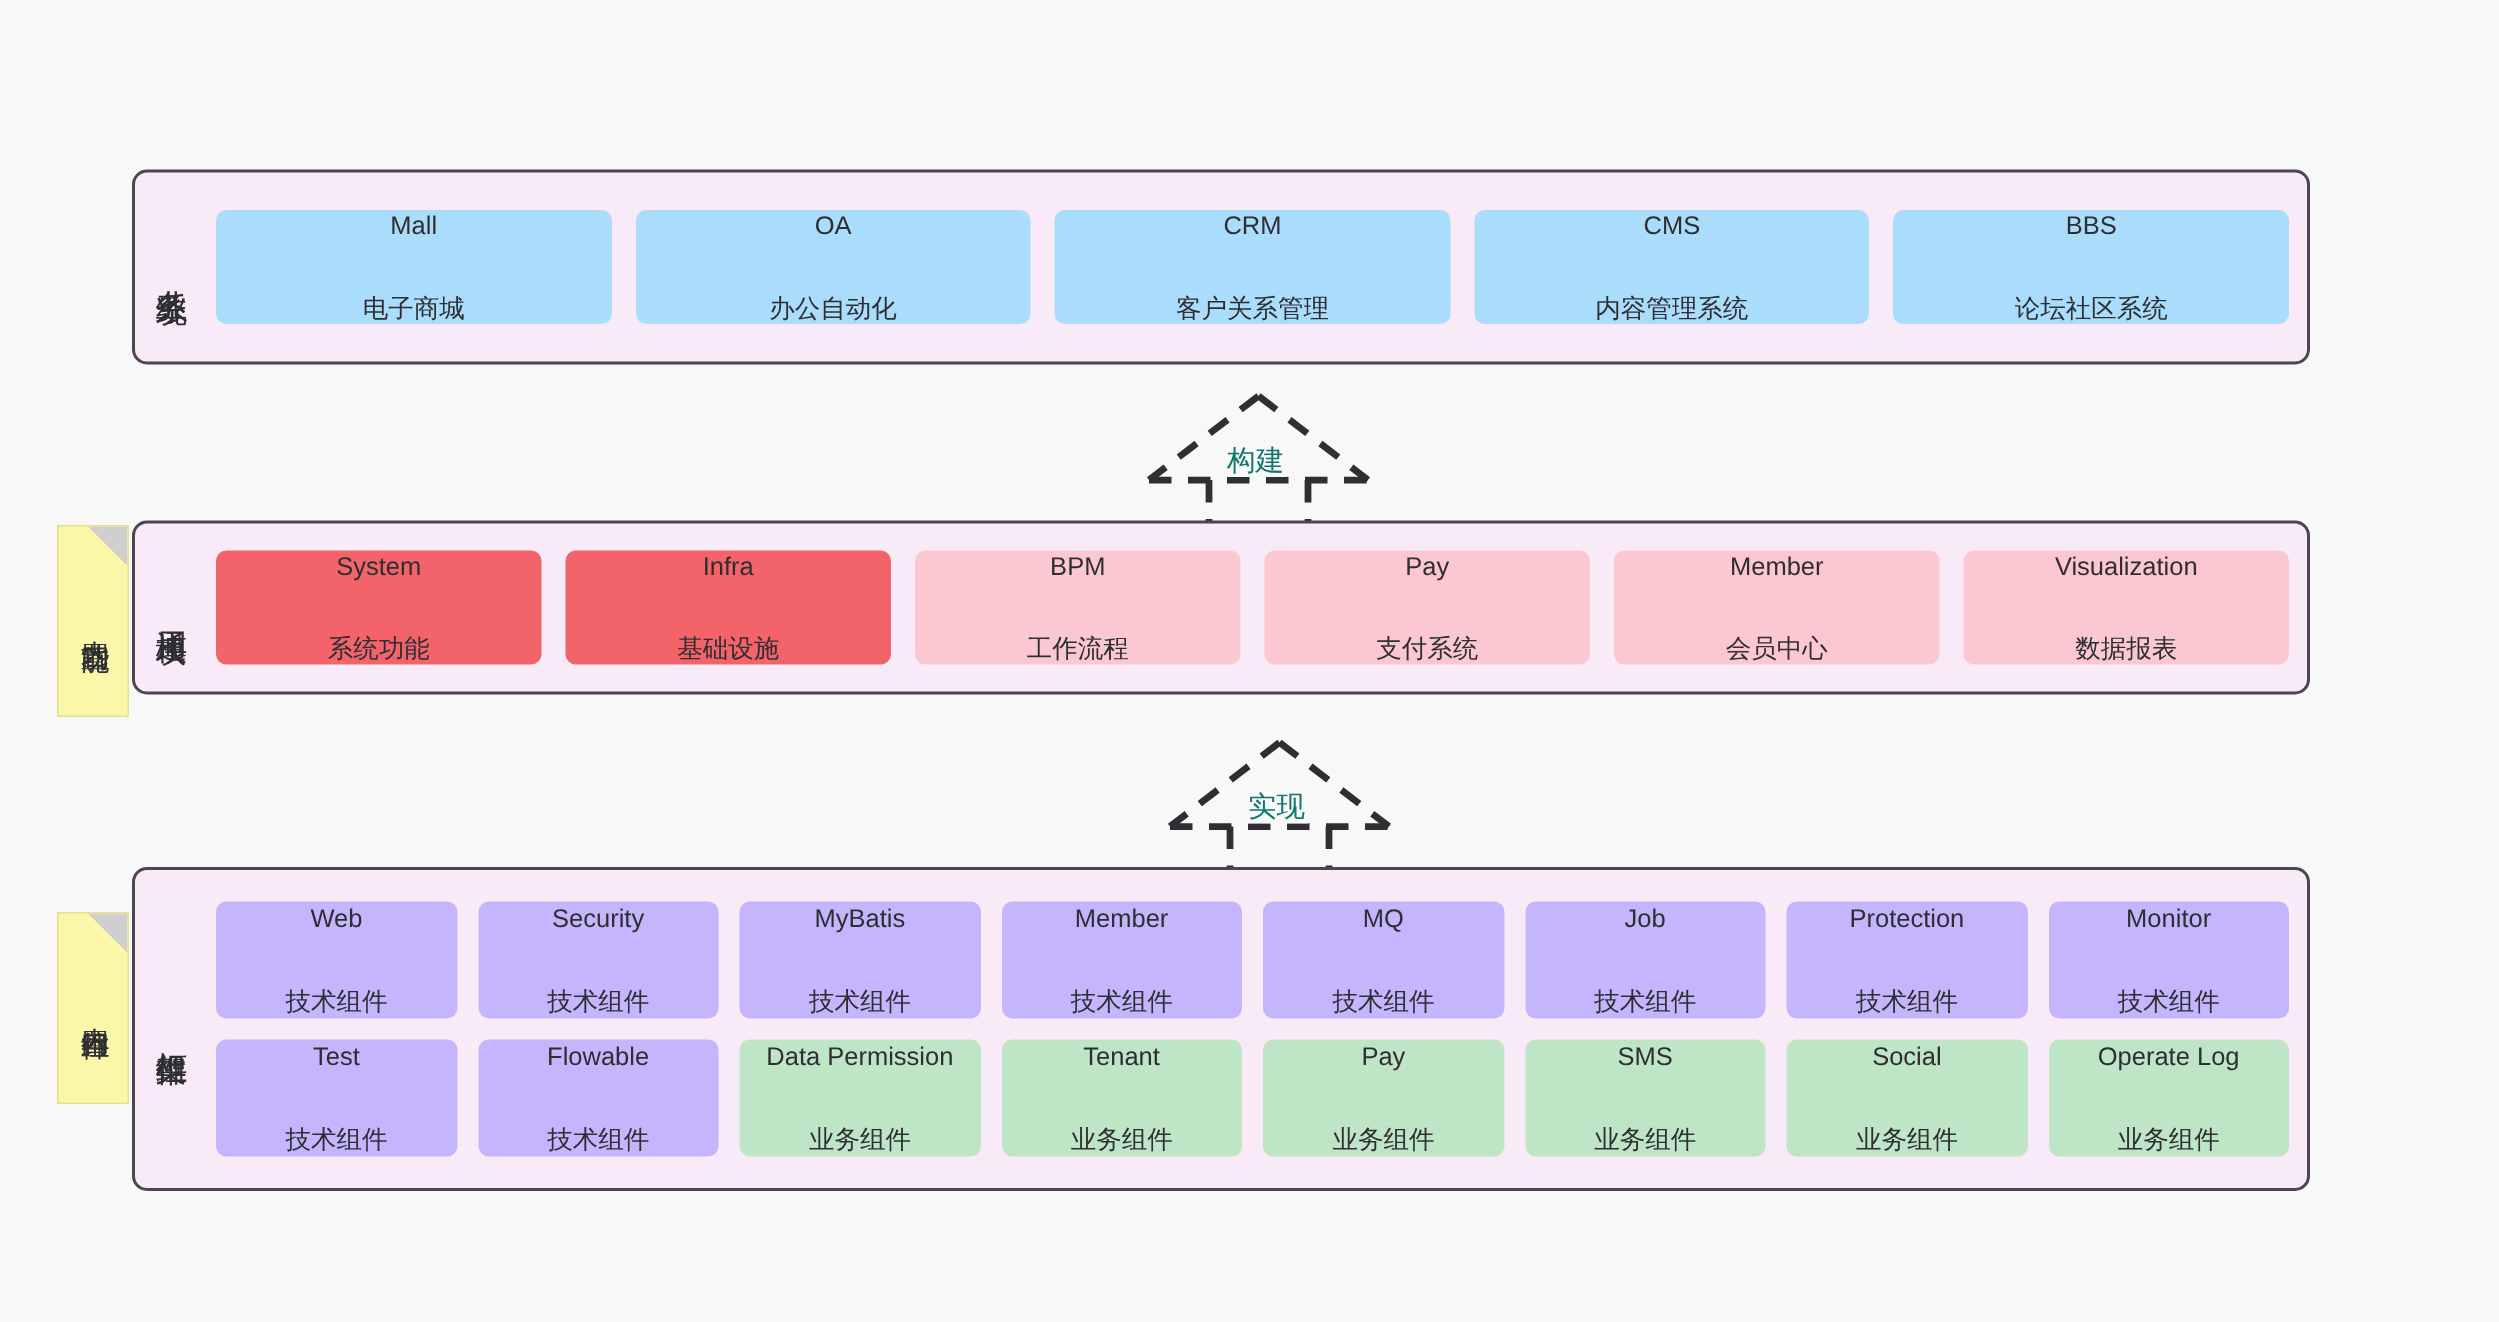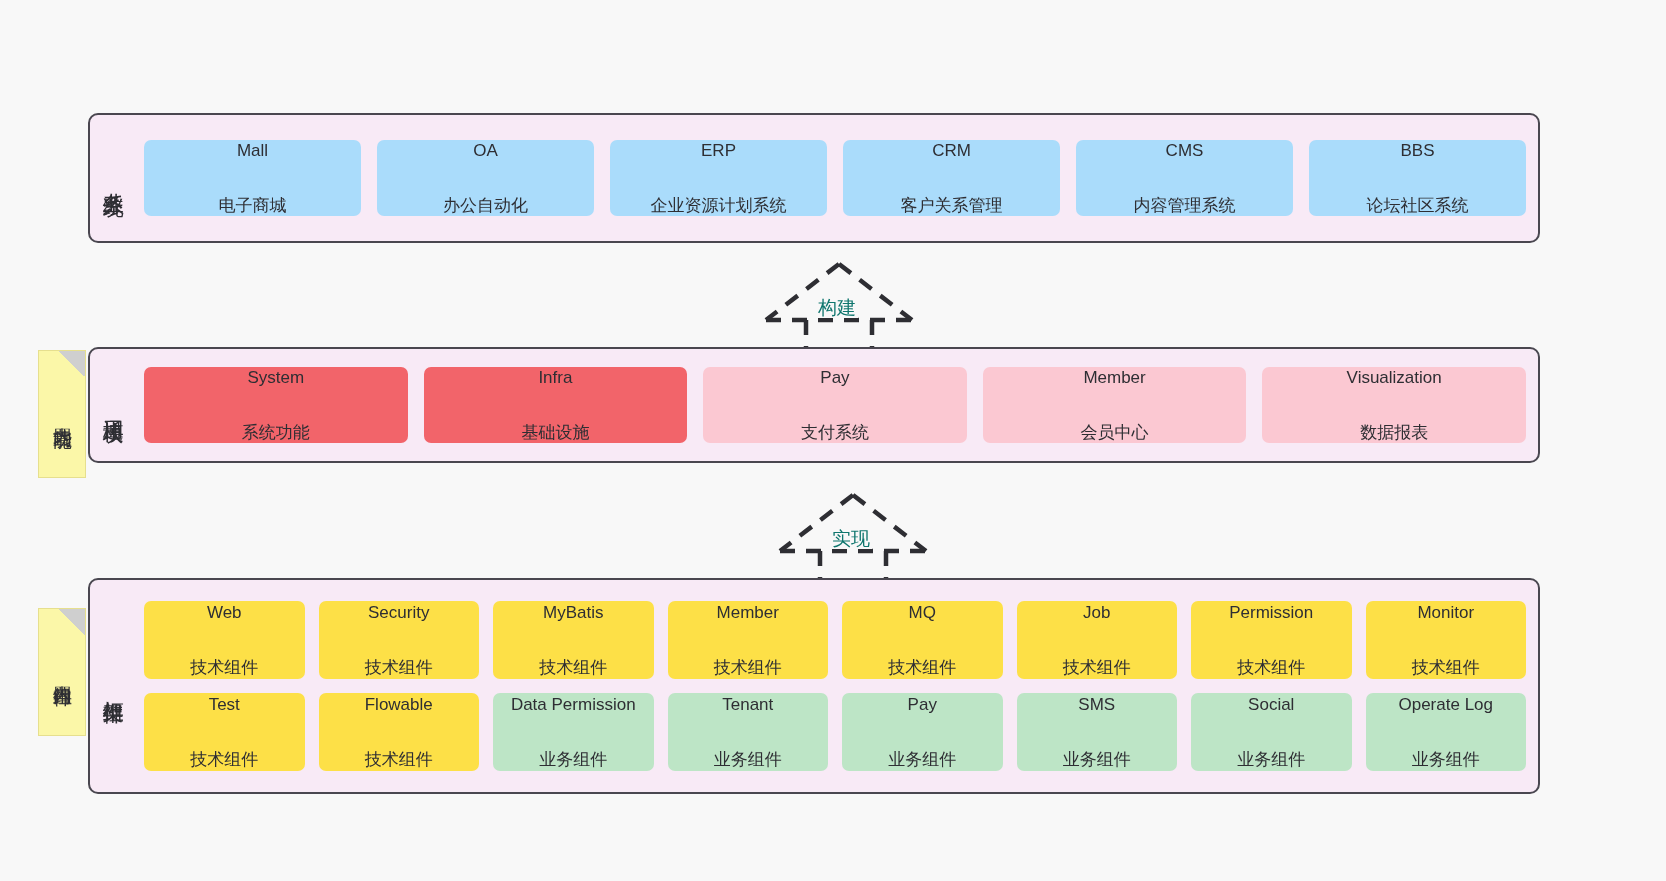--- a/index.html
+++ b/index.html
@@ -62,21 +62,21 @@
     color: #2e2e33;
   }
   .cell .l1 { white-space: nowrap; }
   .cell .l2 { white-space: nowrap; margin-top: 34px; }
   .cell.wrap .l1 { white-space: normal; }
 
   
   .c-blue       { background: #aadcfb; }
   .c-red        { background: #f2646a; }
   .c-pink       { background: #fbc8d2; }
-  .c-green      { background: #fde047; }
+  .c-green      { background: #c4b5fd; }
   .c-lightgreen { background: #bde5c6; }
 
   
   #band-business {
     left: 88px;  top: 113px;  width: 1452px; height: 130px;
   }
   #band-business .band-body { align-items: center; gap: 16px; padding: 0 12px 0 8px; }
   #band-business .cell { flex: 1 1 0; height: 76px; }
 
   
@@ -157,24 +157,20 @@
   <div class="band-body">
       <div class="cell c-blue">
         <div class="l1">Mall</div>
         <div class="l2">电子商城</div>
       </div>
       <div class="cell c-blue">
         <div class="l1">OA</div>
         <div class="l2">办公自动化</div>
       </div>
       <div class="cell c-blue">
-        <div class="l1">ERP</div>
-        <div class="l2">企业资源计划系统</div>
-      </div>
-      <div class="cell c-blue">
         <div class="l1">CRM</div>
         <div class="l2">客户关系管理</div>
       </div>
       <div class="cell c-blue">
         <div class="l1">CMS</div>
         <div class="l2">内容管理系统</div>
       </div>
       <div class="cell c-blue">
         <div class="l1">BBS</div>
         <div class="l2">论坛社区系统</div>
@@ -199,20 +195,24 @@
   <div class="band-body">
       <div class="cell c-red">
         <div class="l1">System</div>
         <div class="l2">系统功能</div>
       </div>
       <div class="cell c-red">
         <div class="l1">Infra</div>
         <div class="l2">基础设施</div>
       </div>
       <div class="cell c-pink">
+        <div class="l1">BPM</div>
+        <div class="l2">工作流程</div>
+      </div>
+      <div class="cell c-pink">
         <div class="l1">Pay</div>
         <div class="l2">支付系统</div>
       </div>
       <div class="cell c-pink">
         <div class="l1">Member</div>
         <div class="l2">会员中心</div>
       </div>
       <div class="cell c-pink">
         <div class="l1">Visualization</div>
         <div class="l2">数据报表</div>
@@ -254,21 +254,21 @@
         </div>
         <div class="cell c-green">
           <div class="l1">MQ</div>
           <div class="l2">技术组件</div>
         </div>
         <div class="cell c-green">
           <div class="l1">Job</div>
           <div class="l2">技术组件</div>
         </div>
         <div class="cell c-green">
-          <div class="l1">Permission</div>
+          <div class="l1">Protection</div>
           <div class="l2">技术组件</div>
         </div>
         <div class="cell c-green">
           <div class="l1">Monitor</div>
           <div class="l2">技术组件</div>
         </div>
       </div>
       <div class="grid-row">
         <div class="cell c-green">
           <div class="l1">Test</div>

